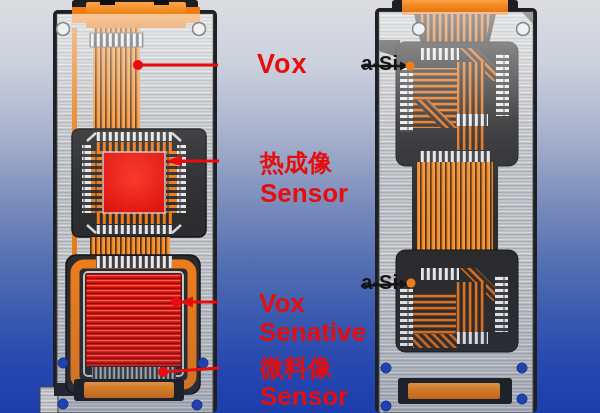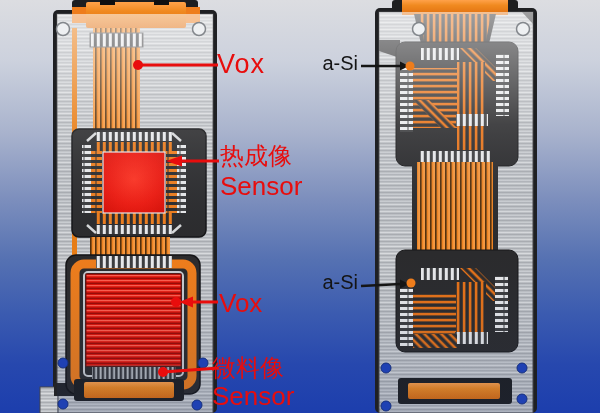--- a/index.html
+++ b/index.html
@@ -1,28 +1,28 @@
 <!DOCTYPE html>
 <html><head>
 <meta charset="utf-8">
 <style>
   html,body{margin:0;padding:0;background:#222;}
   #stage{position:relative;width:600px;height:413px;overflow:hidden;
     font-family:"Liberation Sans","DejaVu Sans",sans-serif;
     background:linear-gradient(180deg,#dcdde1 0%,#ccd1dd 15%,#a9b3cd 32%,#7d8fbd 48%,#5571b2 63%,#3b5bb0 76%,#2748ae 88%,#1c3ead 100%);}
   #artwork{position:absolute;left:0;top:0;}
-  .lbl{position:absolute;font-weight:normal;white-space:nowrap;color:#e80d0d;}
+  .lbl{position:absolute;font-weight:bold;white-space:nowrap;color:#e80d0d;margin-left:40px;}
   .lbl span{display:block;}
   #vox-label{left:217px;top:49px;font-size:27px;letter-spacing:1px;}
   #asi-top-label,#asi-bottom-label{color:#141414;width:62px;text-align:right;font-size:20px;}
   #asi-top-label{left:296px;top:52px;}
   #asi-bottom-label{left:296px;top:271px;}
-  #thermal-label{left:220px;top:141px;font-size:26px;line-height:30px;}
+  #thermal-label{left:220px;top:148px;font-size:26px;line-height:30px;}
   #vox-sens-label{left:219px;top:289px;font-size:26px;line-height:29px;}
-  #micro-label{left:212px;top:353px;font-size:26px;line-height:29px;}
+  #micro-label{left:220px;top:353px;font-size:26px;line-height:29px;}
   .cjk{font-size:24px;}
 </style>
 </head>
 <body>
 
 <div id="stage">
 
 <svg id="artwork" width="600" height="413" viewBox="0 0 600 413">
   <defs>
     <pattern id="metalP" width="6" height="7" patternUnits="userSpaceOnUse">
@@ -240,20 +240,21 @@
 </svg>
 
 <div class="lbl" id="vox-label">Vox</div>
 <div class="lbl" id="asi-top-label">a-Si</div>
 <div class="lbl" id="thermal-label">
   <span class="cjk">热成像</span>
   <span>Sensor</span>
 </div>
 <div class="lbl" id="vox-sens-label">
   <span>Vox</span>
+  <span>Senative</span>
 </div>
 <div class="lbl" id="micro-label">
   <span class="cjk">微料像</span>
   <span>Sensor</span>
 </div>
 <div class="lbl" id="asi-bottom-label">a-Si</div>
 
 </div>
 
 </body></html>

